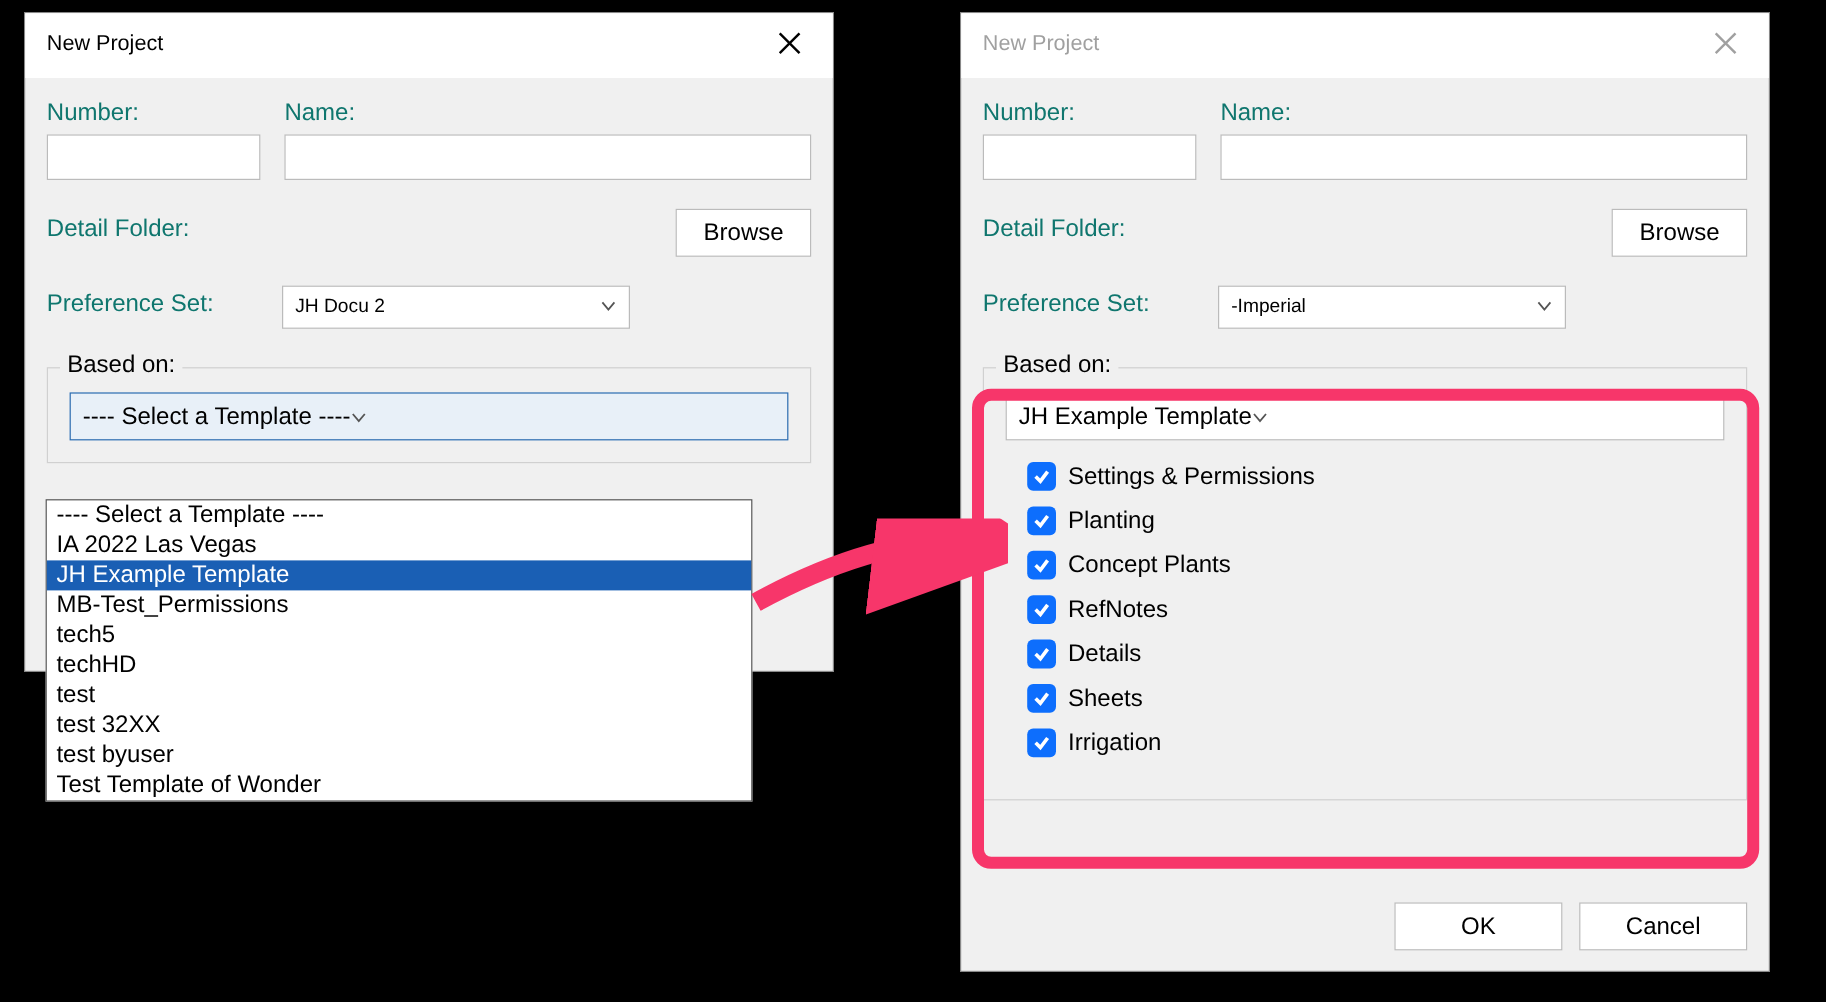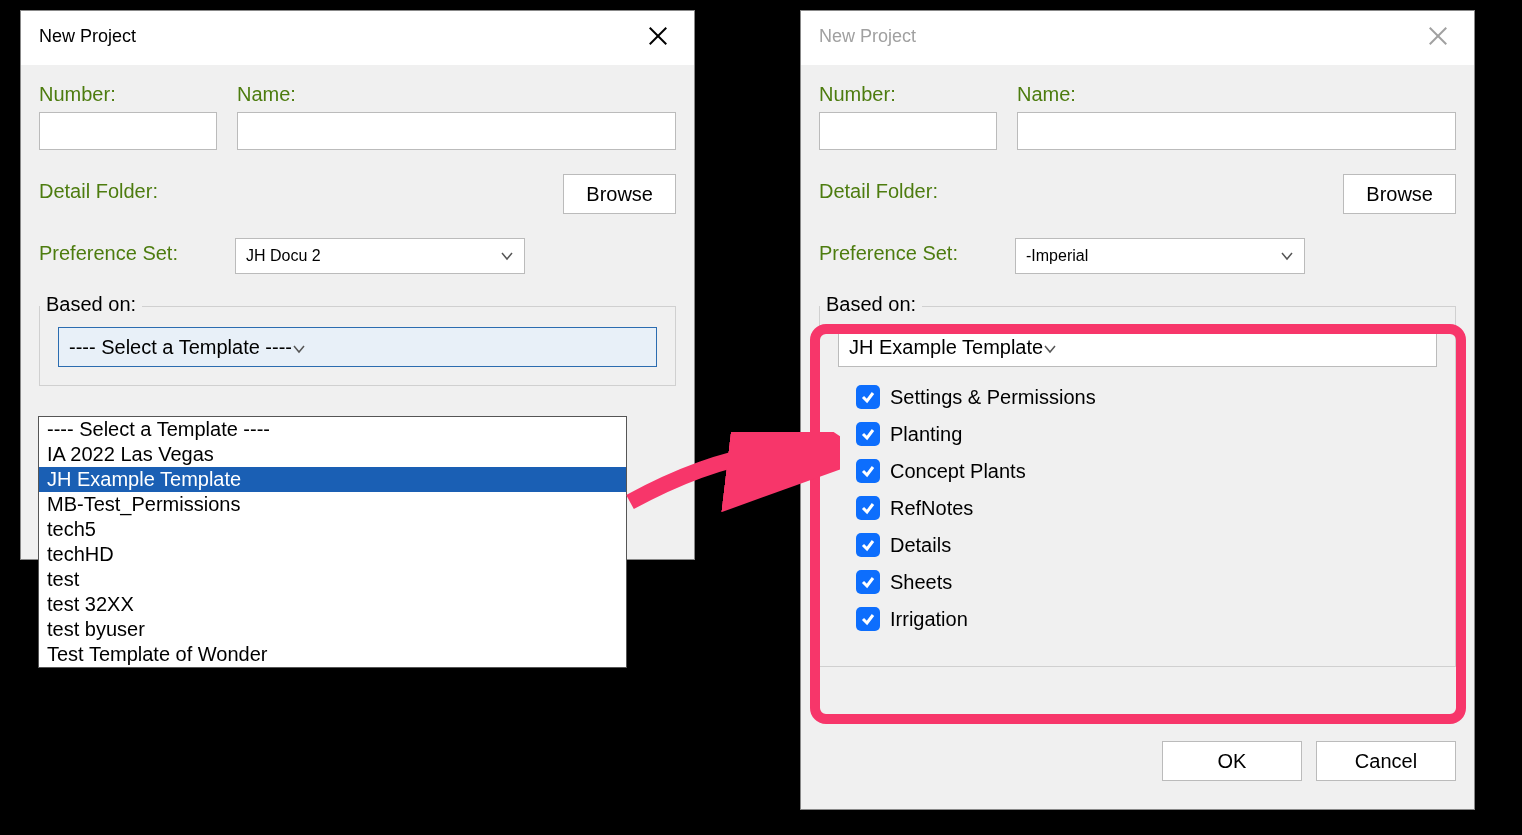--- a/index.html
+++ b/index.html
@@ -44,21 +44,21 @@
   .close-btn svg { width: 22px; height: 22px; stroke: #000; stroke-width: 2.2; }
   .titlebar.inactive .close-btn svg { stroke: #a0a0a0; }
   .body {
     padding: 18px 18px 10px 18px;
     flex: 1;
     position: relative;
   }
   .row-top { display: flex; gap: 20px; margin-bottom: 6px; }
   .col-num { width: 178px; }
   .col-name { flex: 1; }
-  .lbl { font-size: 20px; color: #4d7c0f; margin-bottom: 6px; display: block; }
+  .lbl { font-size: 20px; color: #0f766e; margin-bottom: 6px; display: block; }
   .txtbox {
     width: 100%;
     height: 38px;
     background: #fff;
     border: 1px solid #bbb;
     font-size: 20px;
     padding: 4px 8px;
   }
   .form-row {
     display: flex;
@@ -102,21 +102,21 @@
   .caret svg { width: 14px; height: 10px; stroke: #555; stroke-width: 1.5; fill: none; }
   .group {
     border: 1px solid #d0d0d0;
     margin-top: 32px;
     padding: 20px 18px 18px 18px;
     position: relative;
   }
   .group-legend {
     position: absolute;
     top: -14px;
-    left: 0;
+    left: 10px;
     background: #f0f0f0;
     padding: 0 6px;
     font-size: 20px;
   }
   .template-select {
     height: 40px;
     background: #e8f0f8;
     border: 1px solid #2b6cb0;
     font-size: 20px;
     padding: 2px 30px 2px 10px;
@@ -180,21 +180,21 @@
     align-items: center;
     justify-content: center;
     cursor: pointer;
   }
   .checkbox svg { width: 16px; height: 16px; stroke: #fff; stroke-width: 3; fill: none; }
   .check-label { font-size: 20px; }
   .footer {
     display: flex;
     justify-content: flex-end;
     gap: 14px;
-    padding: 10px 18px 28px 18px;
+    padding: 10px 18px 17px 18px;
   }
   .footer .btn { width: 140px; }
 </style>
 </head>
 <body>
 
 <div class="dialog dialog-left">
   <div class="titlebar">
     <span class="title">New Project</span>
     <div class="close-btn">

